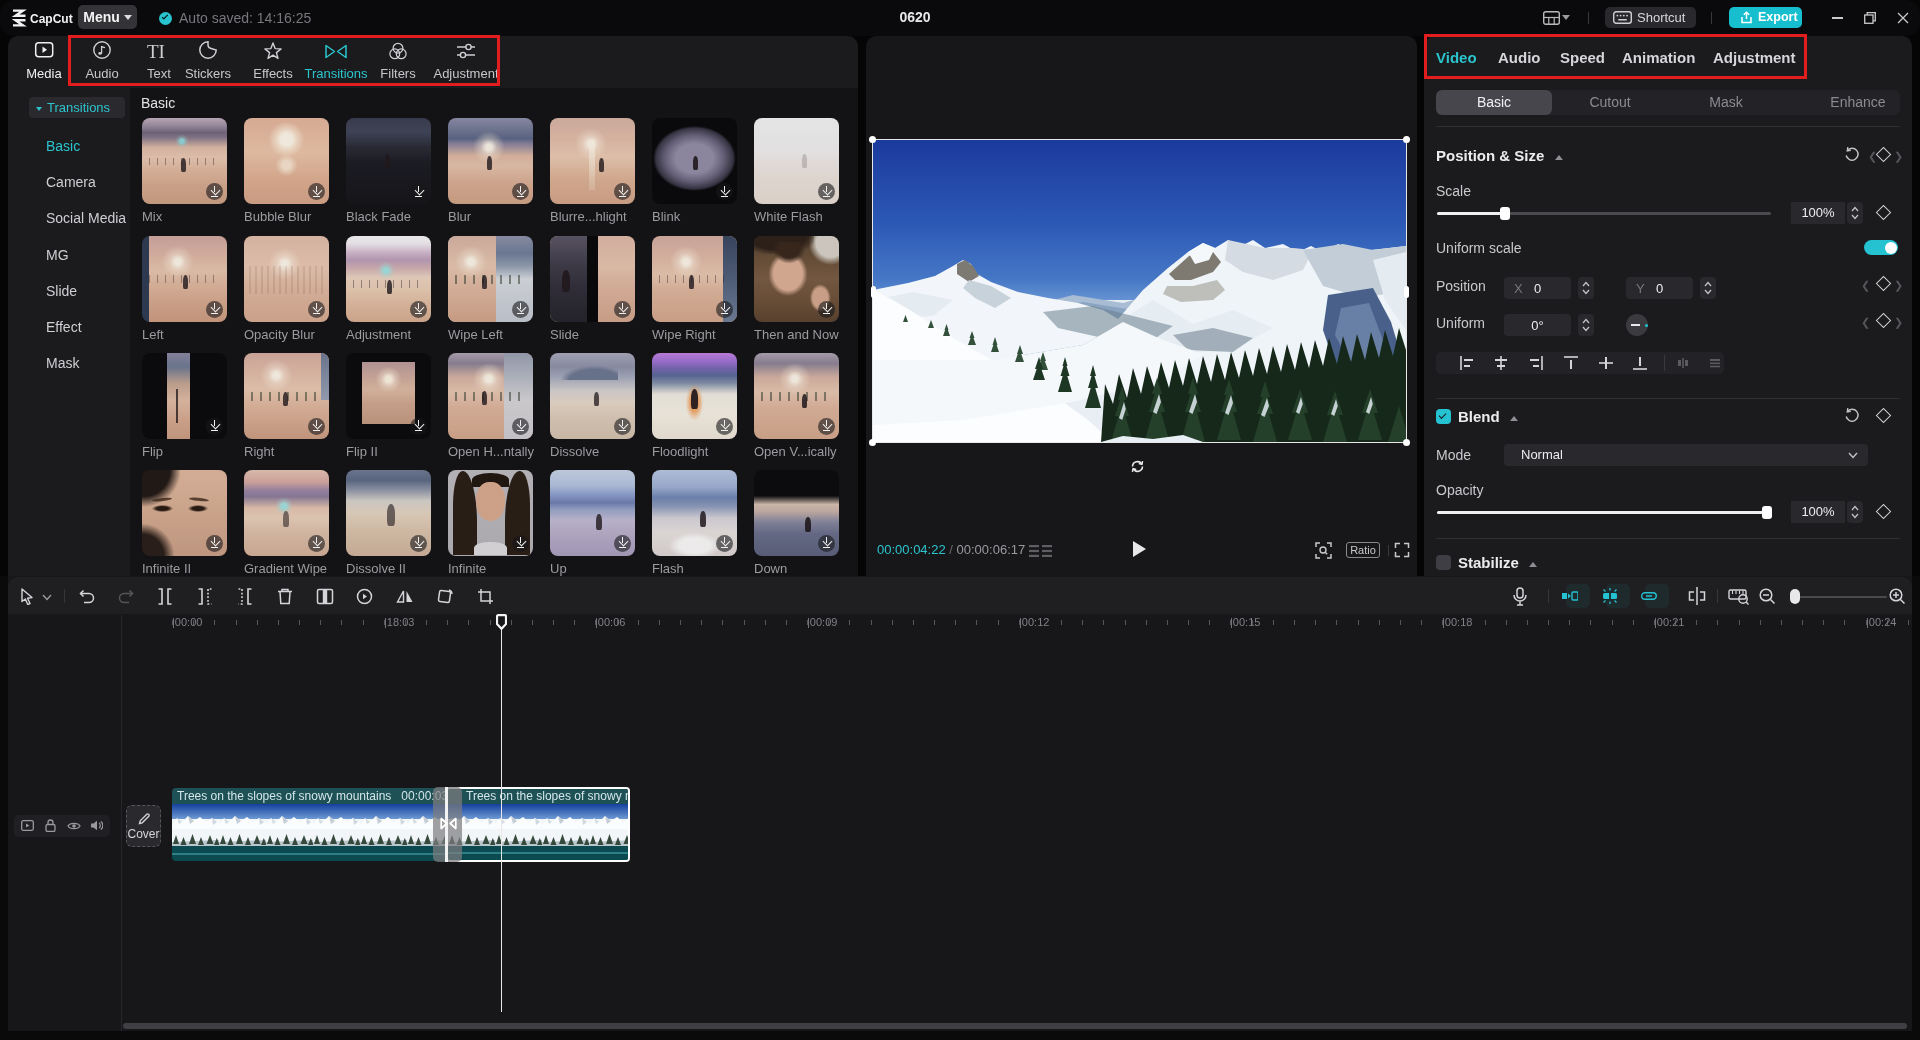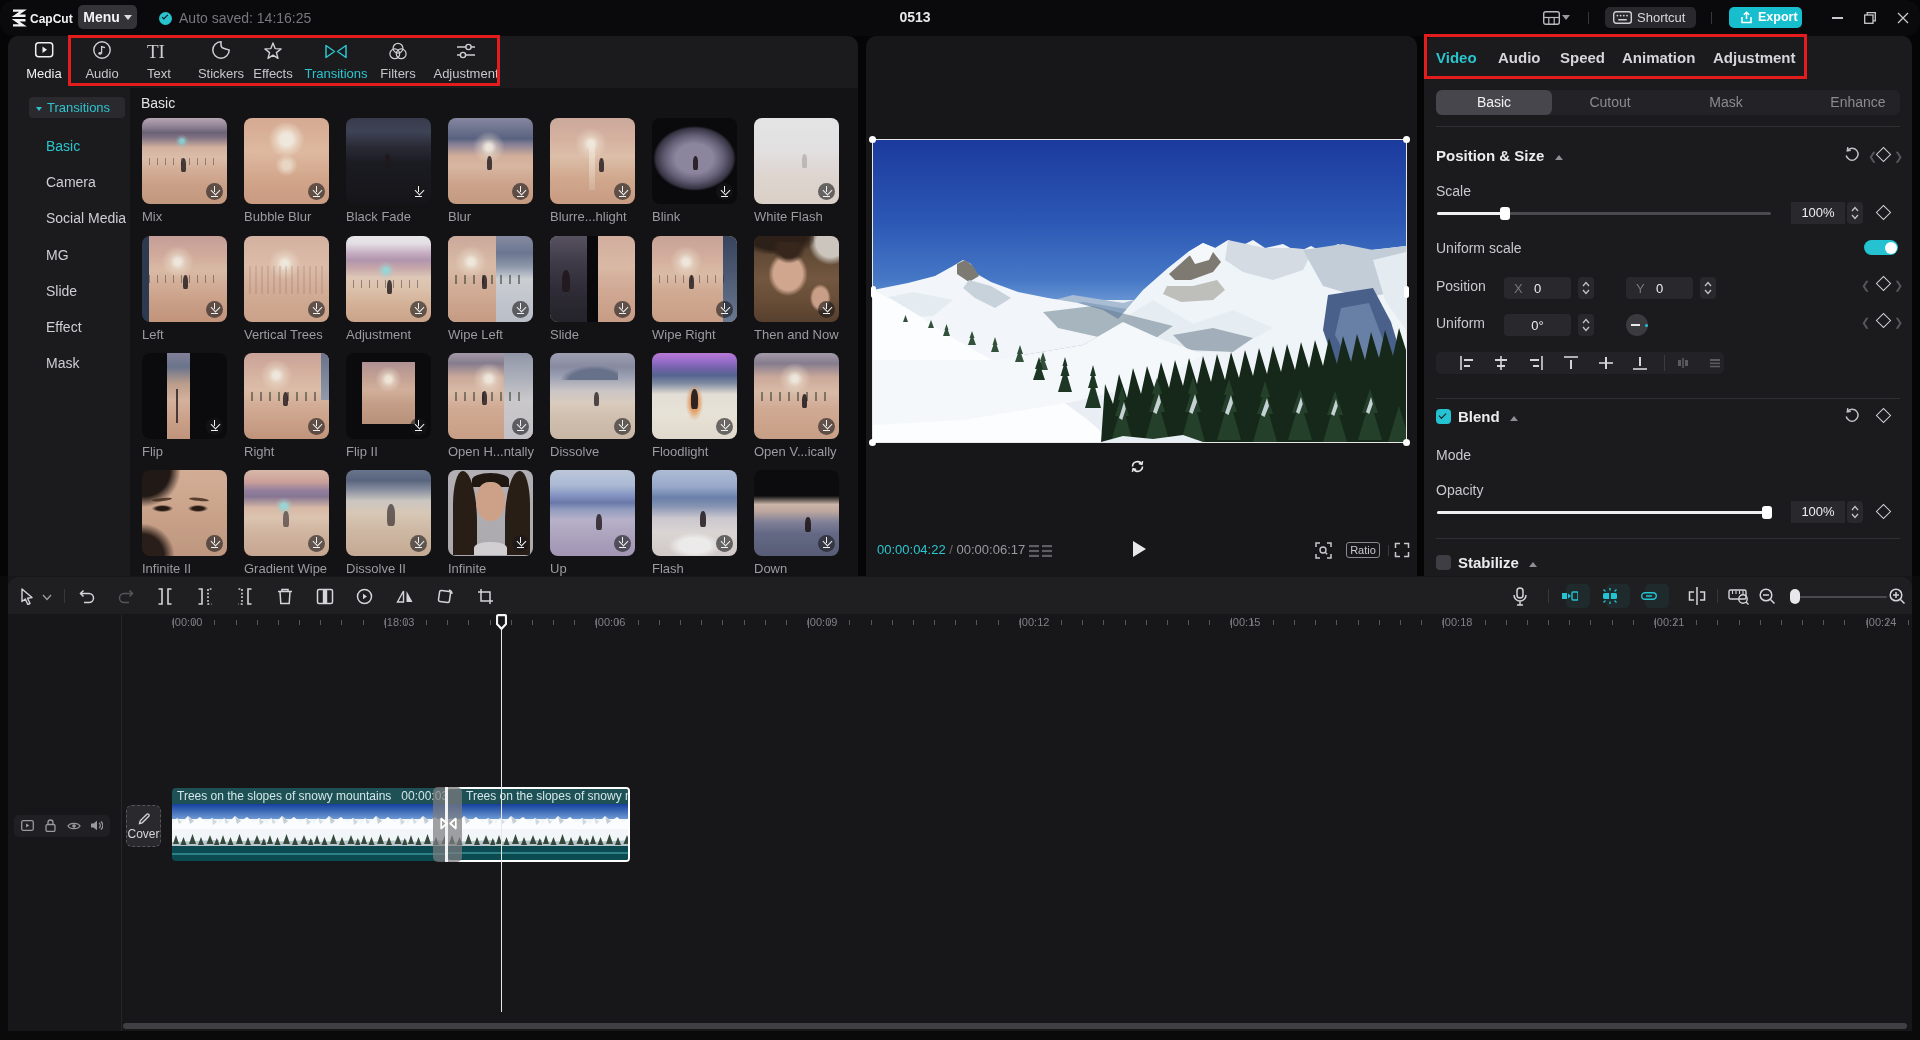--- a/index.html
+++ b/index.html
@@ -70,21 +70,21 @@
 <div id="topbar">
   <svg id="logo" viewBox="0 0 120 22">
     <g stroke="#f2f2f4" stroke-width="2.4" fill="none">
       <path d="M3 3.6 H13 L5.5 8.8 H15.5"></path>
       <path d="M3 18.4 H13 L5.5 13.2 H15.5"></path>
     </g>
     <text x="20" y="15.5" font-family="Liberation Sans" font-size="12" font-weight="bold" fill="#f2f2f4">CapCut</text>
   </svg>
   <div id="menubtn">Menu <span style="display:inline-block;width:0;height:0;border-left:4px solid transparent;border-right:4px solid transparent;border-top:5px solid #ddd;vertical-align:2px"></span></div>
   <div id="autosave"><span style="display:inline-block;width:13px;height:13px;border-radius:50%;background:#28c3cf;vertical-align:-2px;position:relative"><span style="position:absolute;left:3.2px;top:3.2px;width:5.5px;height:3px;border-left:1.5px solid #0a0a0a;border-bottom:1.5px solid #0a0a0a;transform:rotate(-45deg)"></span></span>&nbsp; Auto saved: 14:16:25</div>
-  <div id="title">0513</div>
+  <div id="title">0620</div>
   <svg class="abs" style="left:1543px;top:11px" width="17" height="14" viewBox="0 0 17 14">
       <rect x="0.7" y="0.7" width="15.6" height="12.6" rx="2" fill="none" stroke="#b9b9bd" stroke-width="1.4"></rect>
       <line x1="5.8" y1="6.5" x2="5.8" y2="13" stroke="#b9b9bd" stroke-width="1.2"></line>
       <line x1="11.2" y1="6.5" x2="11.2" y2="13" stroke="#b9b9bd" stroke-width="1.2"></line>
       <line x1="1" y1="6.5" x2="16" y2="6.5" stroke="#b9b9bd" stroke-width="1.2"></line>
     </svg>
   <span class="abs" style="left:1562px;top:15px;width:0;height:0;border-left:4px solid transparent;border-right:4px solid transparent;border-top:5px solid #9a9a9e"></span>
   <div class="abs" style="left:1588px;top:12px;width:1px;height:12px;background:#38383c"></div>
   <div class="abs" style="left:1605px;top:7px;width:91px;height:21px;background:#29292d;border-radius:5px;color:#d9d9dc;font-size:13px;line-height:21px">
     <svg class="abs" style="left:8px;top:4px" width="19" height="13" viewBox="0 0 19 13">
@@ -131,21 +131,21 @@
         <path d="M11.6 12.4 V5.6 l3.4 1.1" fill="none" stroke="#cfcfd3" stroke-width="1.3"></path>
       </svg>
       <span class="lbl">Audio</span>
     </div>
   <div class="ltab" style="left:106px">
       <svg width="26" height="21" viewBox="0 0 26 21">
         <text x="1" y="16.5" font-family="Liberation Serif" font-size="19" fill="#cfcfd3">TI</text>
       </svg>
       <span class="lbl">Text</span>
     </div>
-  <div class="ltab" style="left:168px">
+  <div class="ltab" style="left:155px">
       <svg width="24" height="21" viewBox="0 0 24 21">
         <path d="M12 0.8 a8.2 8.2 0 1 0 8.2 8.2 l-5 -1.5 a3.5 3.5 0 0 1 -3.2 -3.2 z" fill="none" stroke="#cfcfd3" stroke-width="1.5"></path>
       </svg>
       <span class="lbl">Stickers</span>
     </div>
   <div class="ltab" style="left:220px">
       <svg width="24" height="21" viewBox="0 0 24 21">
         <path d="M12 2 L14.1 7.6 L20.1 7.9 L15.4 11.6 L17 17.4 L12 14.1 L7 17.4 L8.6 11.6 L3.9 7.9 L9.9 7.6 z" fill="none" stroke="#cfcfd3" stroke-width="1.4" stroke-linejoin="round"></path>
       </svg>
       <span class="lbl">Effects</span>
@@ -224,21 +224,21 @@
   <div class="thumb" style="left:134px;top:199.5px;background:radial-gradient(circle at 42% 30%, rgba(255,248,235,.95) 0 3px, rgba(255,240,222,.45) 8px, transparent 16px),linear-gradient(90deg,#2e3d55 0 8%,rgba(46,61,85,0) 8%),linear-gradient(180deg,#d3a8a0 0%,#dfb5a4 22%,#e9c6ae 40%,#e1b69c 58%,#d8a88d 78%,#d09c80 100%)">
         <i style="position:absolute;left:8%;right:14%;top:46%;height:9%;background:repeating-linear-gradient(90deg,rgba(40,30,35,.4) 0 1.5px,transparent 1.5px 8px)"></i>
         <i style="position:absolute;left:48%;top:46%;width:5px;height:14px;background:rgba(34,25,30,0.8);border-radius:45% 45% 25% 25%"></i>
         <span class="dl"></span>
       </div>
   <div class="tlabel" style="left:134px;top:290.5px">Left</div>
   <div class="thumb" style="left:236px;top:199.5px;background:radial-gradient(circle at 48% 32%, rgba(255,248,235,.95) 0 3px, rgba(255,240,222,.45) 8px, transparent 16px),linear-gradient(180deg,#e3bca9 0%,#ecc8b2 35%,#e2b69c 65%,#d9ab90 100%)">
         <i style="position:absolute;left:6%;right:6%;top:36%;height:32%;background:repeating-linear-gradient(90deg,rgba(120,85,80,.16) 0 2px,transparent 2px 6px)"></i>
         <span class="dl"></span>
       </div>
-  <div class="tlabel" style="left:236px;top:290.5px">Vertical Trees</div>
+  <div class="tlabel" style="left:236px;top:290.5px">Opacity Blur</div>
   <div class="thumb" style="left:338px;top:199.5px;background:radial-gradient(circle at 47% 40%, #9fe2e2 0 2.5px, rgba(159,226,226,.4) 5px, transparent 9px),linear-gradient(180deg,#f8f6f8 0%,#f2ecf2 9%,#d4b8d0 20%,#bd9eba 28%,#d4b0b4 37%,#ecd3c0 48%,#eccdb4 62%,#e2bb9e 80%,#d9ad90 100%)">
         <i style="position:absolute;left:8%;right:14%;top:52%;height:9%;background:repeating-linear-gradient(90deg,rgba(40,30,35,.4) 0 1.5px,transparent 1.5px 8px)"></i>
         <i style="position:absolute;left:48%;top:52%;width:5px;height:14px;background:rgba(34,25,30,0.8);border-radius:45% 45% 25% 25%"></i>
         <span class="dl"></span>
       </div>
   <div class="tlabel" style="left:338px;top:290.5px">Adjustment</div>
   <div class="thumb" style="left:440px;top:199.5px;background:linear-gradient(180deg,#8e93ac 0%,#707e9c 20%,#93a0b4 35%,#d8dce2 50%,#cdd2da 75%,#c5cad4 100%)">
         <i style="position:absolute;left:0;top:0;width:56%;height:100%;background:radial-gradient(circle at 48% 30%, rgba(255,248,235,.95) 0 3px, rgba(255,240,222,.45) 8px, transparent 16px),linear-gradient(180deg,#d9b3a2 0%,#e8c6b0 35%,#e2b89f 60%,#d4a489 100%)"></i>
         <i style="position:absolute;left:8%;right:14%;top:46%;height:10%;background:repeating-linear-gradient(90deg,rgba(38,52,36,.5) 0 2px,transparent 2px 9px)"></i>
         <i style="position:absolute;left:40%;top:46%;width:5px;height:14px;background:rgba(34,25,30,0.8);border-radius:45% 45% 25% 25%"></i>
@@ -593,20 +593,25 @@
       <span style="position:absolute;left:3.4px;top:3.6px;width:7px;height:4px;border-left:1.8px solid #17171a;border-bottom:1.8px solid #17171a;transform:rotate(-45deg)"></span>
     </div>
   <div class="rp-bold" style="left:34px;top:372px">Blend <span class="caret-up" style="margin-left:6px"></span></div>
   <svg class="reset-ic" style="left:420px;top:371px" width="16" height="16" viewBox="0 0 16 16">
       <path d="M3.3 4.5 A6 6 0 1 1 2.2 9.5" fill="none" stroke="#c2c2c6" stroke-width="1.5"></path>
       <path d="M3.8 1.2 L3.3 4.8 L6.8 4.2" fill="none" stroke="#c2c2c6" stroke-width="1.4"></path>
     </svg>
   <div class="kf" style="left:453.5px;top:374px"></div>
 
   <div class="rp-label" style="left:12px;top:411px">Mode</div>
+  <div style="position:absolute;left:80px;top:408px;width:364px;height:22px;background:#29292d;border-radius:4px;color:#ededef;font-size:13px;line-height:22px"><span style="margin-left:17px">Normal</span>
+    <svg style="position:absolute;right:10px;top:8px" width="10" height="7" viewBox="0 0 10 7">
+        <path d="M1 1 L5 5.5 L9 1" fill="none" stroke="#c2c2c6" stroke-width="1.4"></path>
+      </svg>
+  </div>
 
   <div class="rp-label" style="left:12px;top:446px">Opacity</div>
   <div class="slider-track" style="left:13px;top:475px;width:334px"></div>
   <div class="slider-fill" style="left:13px;top:475px;width:330px"></div>
   <div class="slider-knob" style="left:338px;top:470px"></div>
   <div class="valbox" style="left:367px;top:465px">100%</div>
   <div class="stepper" style="left:423px;top:465px"><svg width="16" height="22" viewBox="0 0 16 22">
         <path d="M5 9 L8 5.5 L11 9" fill="none" stroke="#c2c2c6" stroke-width="1.3"></path>
         <path d="M5 13 L8 16.5 L11 13" fill="none" stroke="#c2c2c6" stroke-width="1.3"></path>
       </svg></div>

